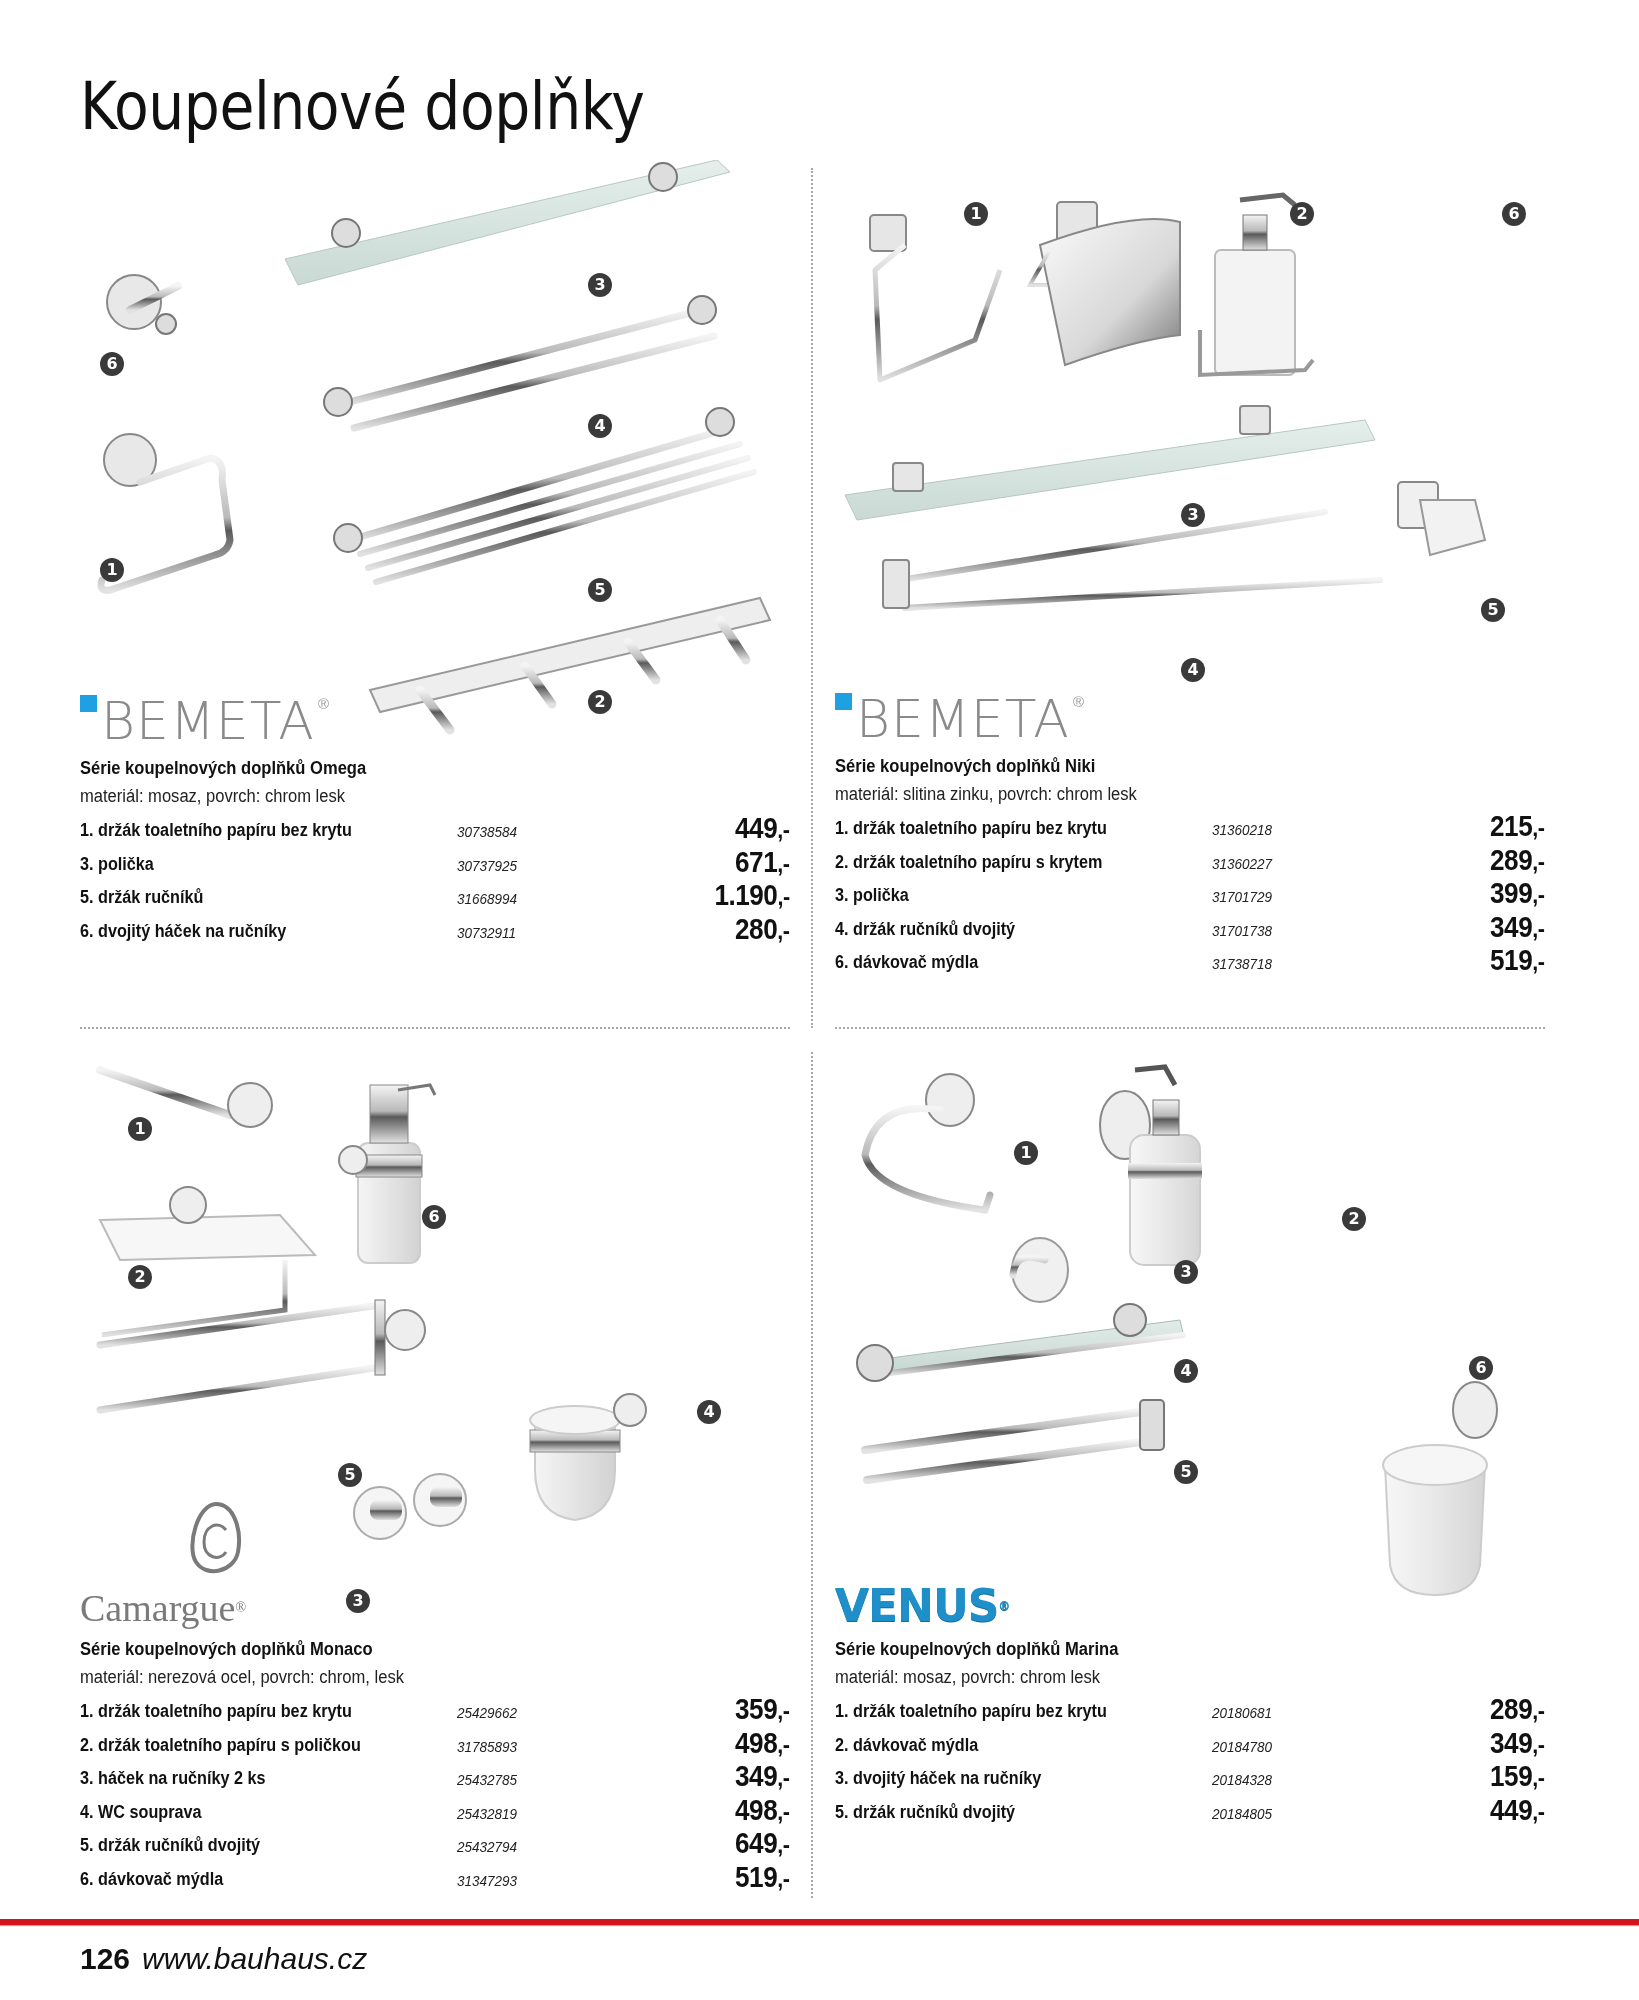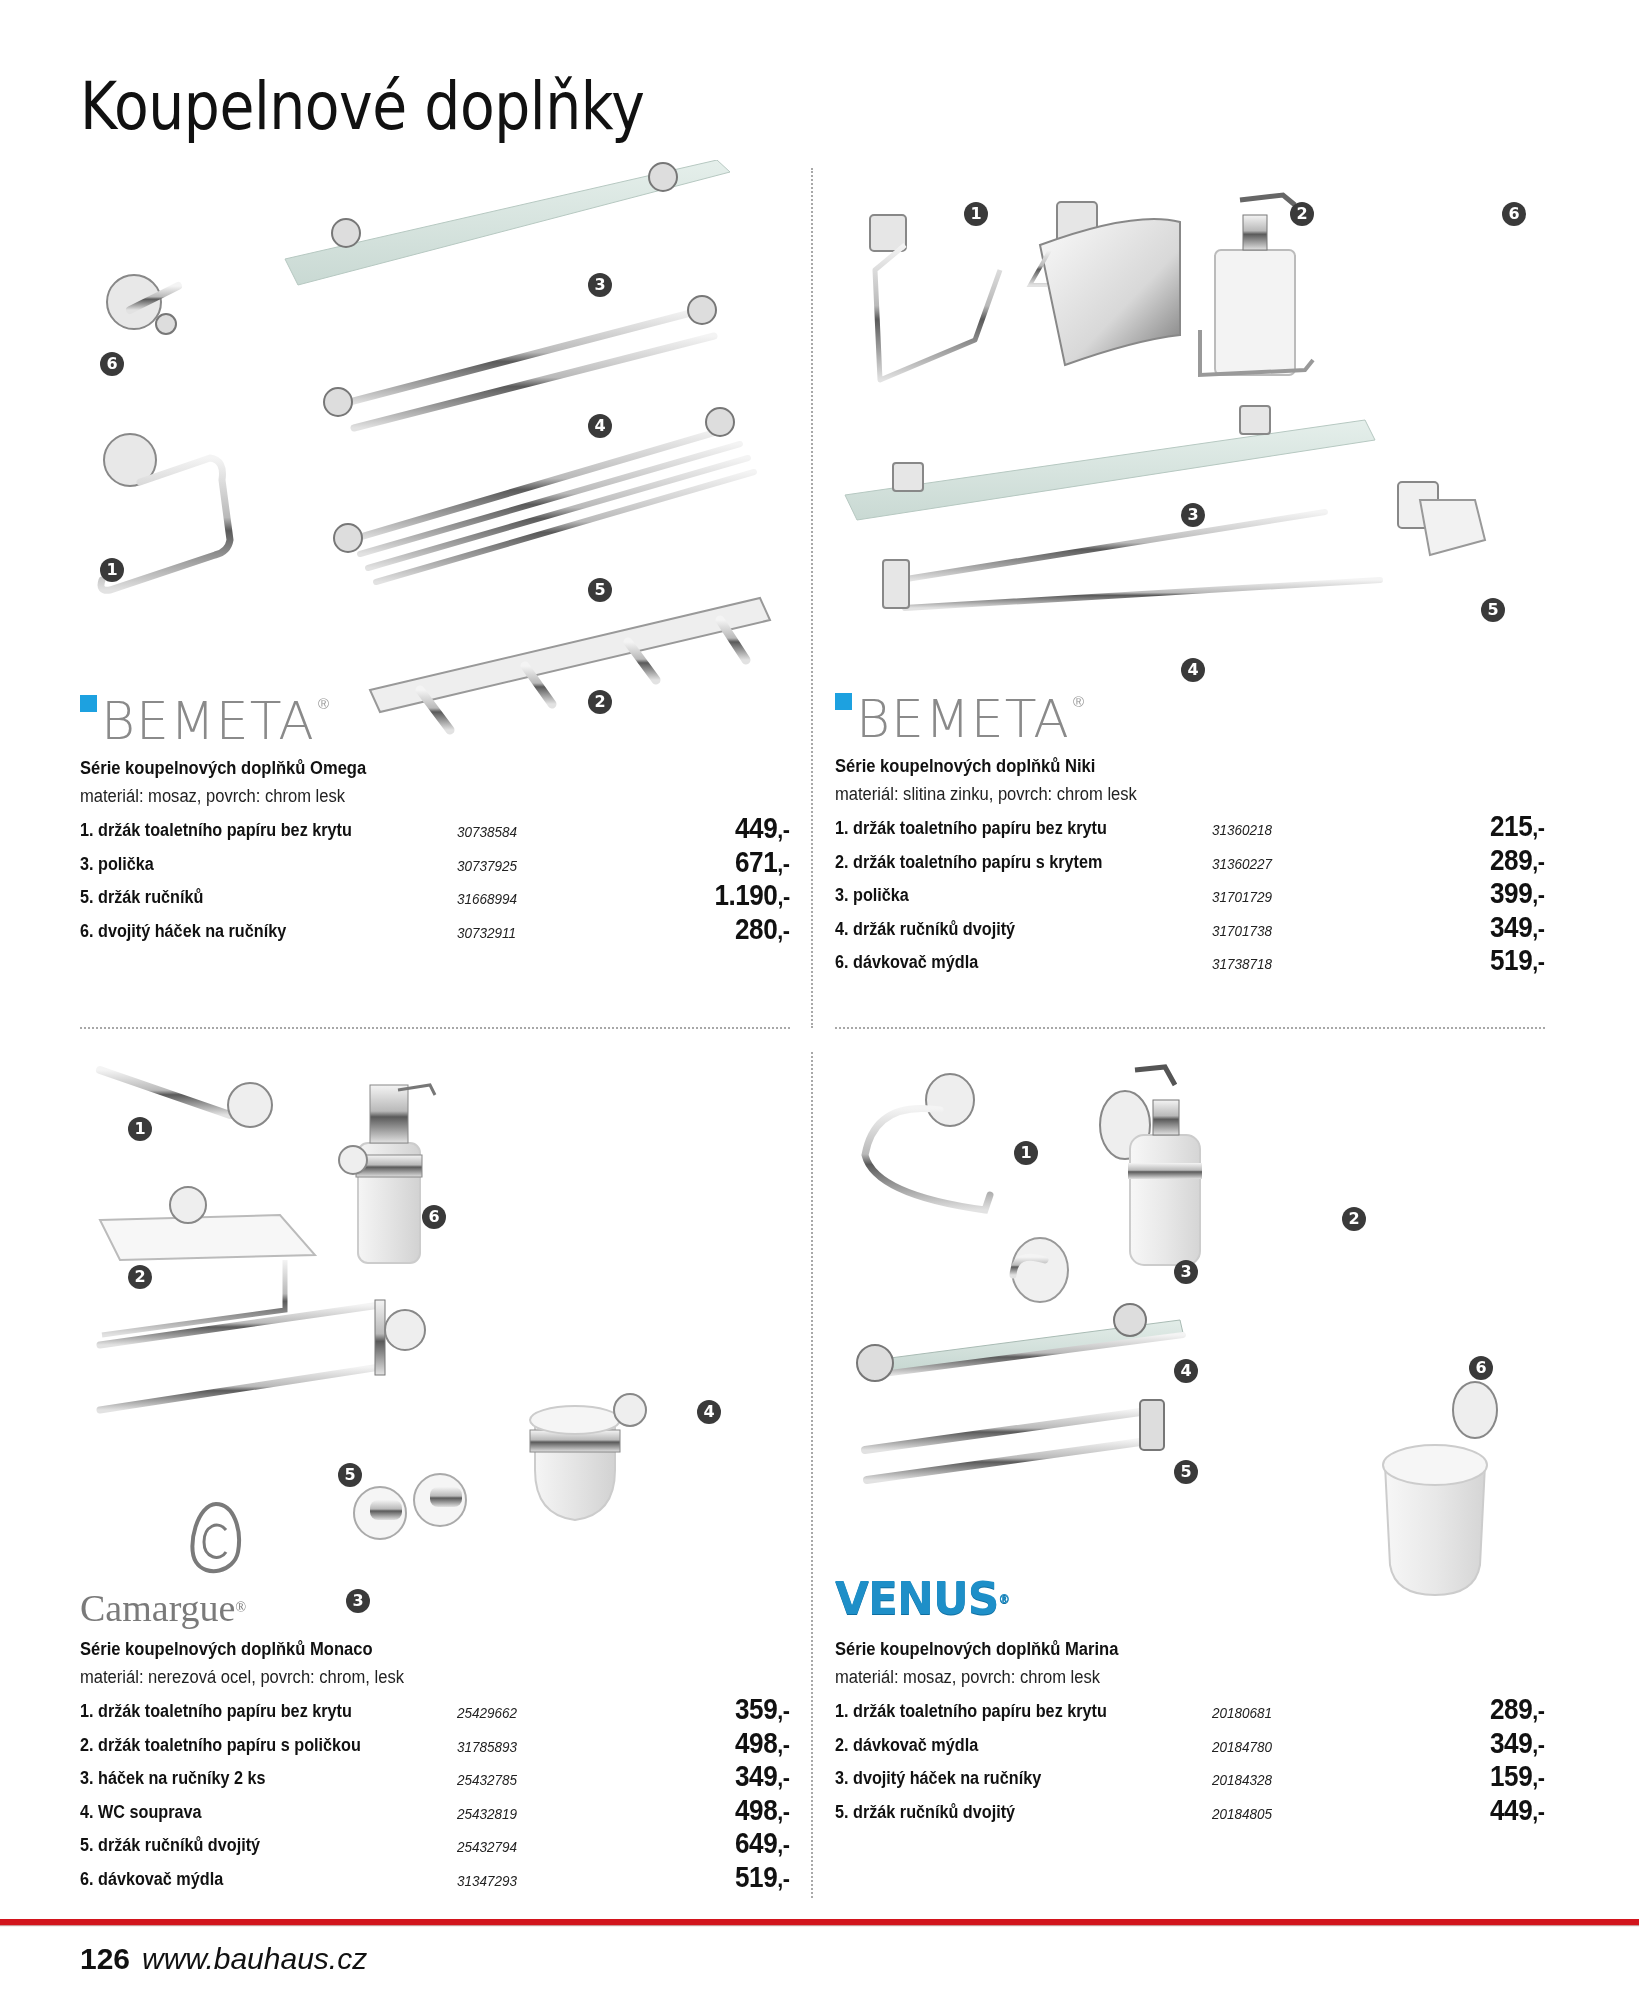--- a/index.html
+++ b/index.html
@@ -25,21 +25,21 @@
   .logo-bemeta { position: absolute; display: flex; align-items: flex-start; }
   .logo-bemeta .sq { width: 17px; height: 17px; background: #1da1e0; margin-right: 4px; margin-bottom: 28px; }
   .logo-bemeta .word { font-family: "DejaVu Sans", sans-serif; font-size: 52px; color: #8a8a8a; letter-spacing: 1px; font-weight: 300; line-height: 52px; }
   .logo-bemeta .reg { font-size: 15px; color: #9a9a9a; margin-left: 3px; align-self: flex-start; }
 
   .logo-camargue { position: absolute; text-align: right; }
   .logo-camargue .mark { width: 60px; height: 80px; margin: 0 auto 4px auto; }
   .logo-camargue .word { font-family: "Liberation Serif", serif; font-size: 38px; color: #7a7a7a; line-height: 40px; }
   .logo-camargue .reg { font-size: 14px; vertical-align: top; }
 
-  .logo-venus { position: absolute; font-family: "DejaVu Sans", sans-serif; font-weight: 700; font-size: 44px; color: #1e8fc8; letter-spacing: -1px; line-height: 48px; text-shadow: 0 1px 0 #0f6ea0; }
+  .logo-venus { position: absolute; font-family: "DejaVu Sans", sans-serif; font-weight: 700; font-size: 44px; color: #1e8fc8; letter-spacing: -1px; line-height: 62px; text-shadow: 0 1px 0 #0f6ea0; }
   .logo-venus .reg { font-size: 12px; vertical-align: top; color: #1e8fc8; }
 
   .info { position: absolute; left: 0; width: 710px; }
   .series-title { font-size: 18px; font-weight: 700; color: #111; line-height: 28px; transform: scaleX(0.92); transform-origin: left; white-space: nowrap; }
   .series-material { font-size: 18px; color: #222; line-height: 28px; transform: scaleX(0.92); transform-origin: left; white-space: nowrap; }
   .rows { margin-top: 4px; }
   .row { position: relative; height: 33.6px; display: block; }
   .row .name { position: absolute; left: 0; top: 6px; font-size: 18px; font-weight: 700; color: #111; white-space: nowrap; transform: scaleX(0.9); transform-origin: left; }
   .row .code { position: absolute; left: 377px; top: 9px; font-size: 15px; font-style: italic; color: #222; white-space: nowrap; transform: scaleX(0.9); transform-origin: left; }
   .row .price { position: absolute; right: 0; top: -2px; font-size: 29px; font-weight: 700; color: #111; white-space: nowrap; letter-spacing: -0.5px; transform: scaleX(0.9); transform-origin: right; }

